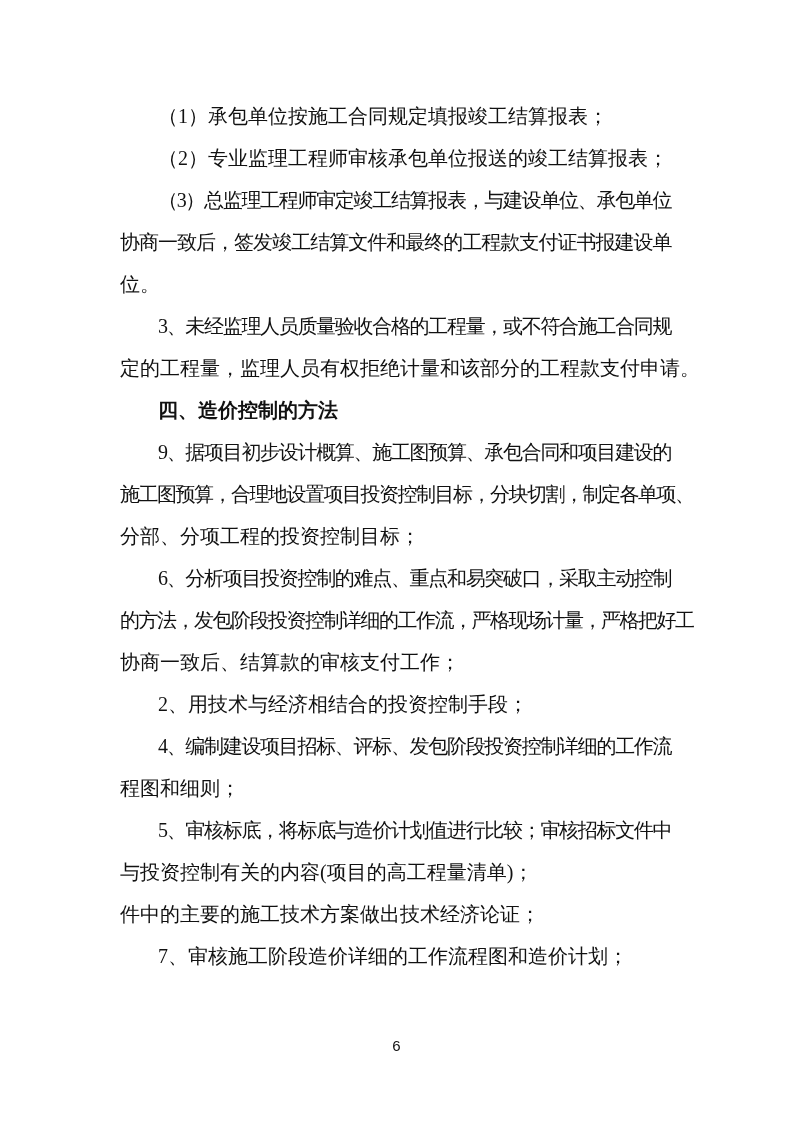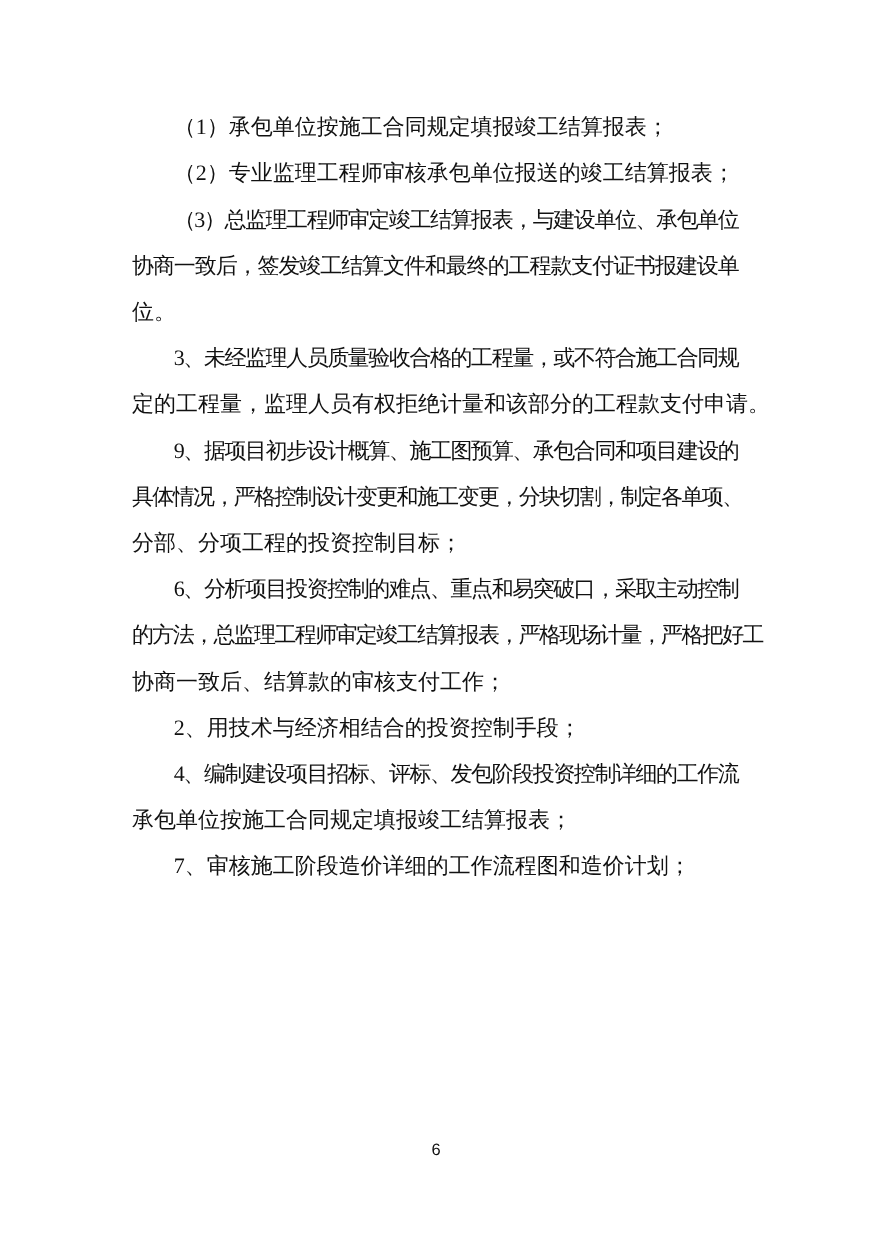--- a/index.html
+++ b/index.html
@@ -68,44 +68,52 @@
       <div class="ln indent fill">（3）总监理工程师审定竣工结算报表，与建设单位、承包单位</div>
       <div class="ln fill">协商一致后，签发竣工结算文件和最终的工程款支付证书报建设单</div>
       <div class="ln">位。</div>
     </div>
 
     <div class="para">
       <div class="ln indent fill">3、未经监理人员质量验收合格的工程量，或不符合施工合同规</div>
       <div class="ln">定的工程量，监理人员有权拒绝计量和该部分的工程款支付申请。</div>
     </div>
 
+    <div class="para">
+      <div class="ln indent bold">四、造价控制的方法</div>
+    </div>
 
     <div class="para">
       <div class="ln indent fill">9、据项目初步设计概算、施工图预算、承包合同和项目建设的</div>
-      <div class="ln fill">具体情况，严格控制设计变更和施工变更，分块切割，制定各单项、</div>
+      <div class="ln fill">施工图预算，合理地设置项目投资控制目标，分块切割，制定各单项、</div>
       <div class="ln">分部、分项工程的投资控制目标；</div>
     </div>
 
     <div class="para">
       <div class="ln indent fill">6、分析项目投资控制的难点、重点和易突破口，采取主动控制</div>
-      <div class="ln fill">的方法，总监理工程师审定竣工结算报表，严格现场计量，严格把好工</div>
+      <div class="ln fill">的方法，发包阶段投资控制详细的工作流，严格现场计量，严格把好工</div>
       <div class="ln">协商一致后、结算款的审核支付工作；</div>
     </div>
 
     <div class="para">
       <div class="ln indent">2、用技术与经济相结合的投资控制手段；</div>
     </div>
 
     <div class="para">
       <div class="ln indent fill">4、编制建设项目招标、评标、发包阶段投资控制详细的工作流</div>
+      <div class="ln">程图和细则；</div>
     </div>
 
+    <div class="para">
+      <div class="ln indent fill">5、审核标底，将标底与造价计划值进行比较；审核招标文件中</div>
+      <div class="ln">与投资控制有关的内容(项目的高工程量清单)；</div>
+    </div>
 
     <div class="para">
-      <div class="ln">承包单位按施工合同规定填报竣工结算报表；</div>
+      <div class="ln">件中的主要的施工技术方案做出技术经济论证；</div>
     </div>
 
     <div class="para">
       <div class="ln indent">7、审核施工阶段造价详细的工作流程图和造价计划；</div>
     </div>
 
   </div>
 
   <div class="footer">6</div>
 </div>

